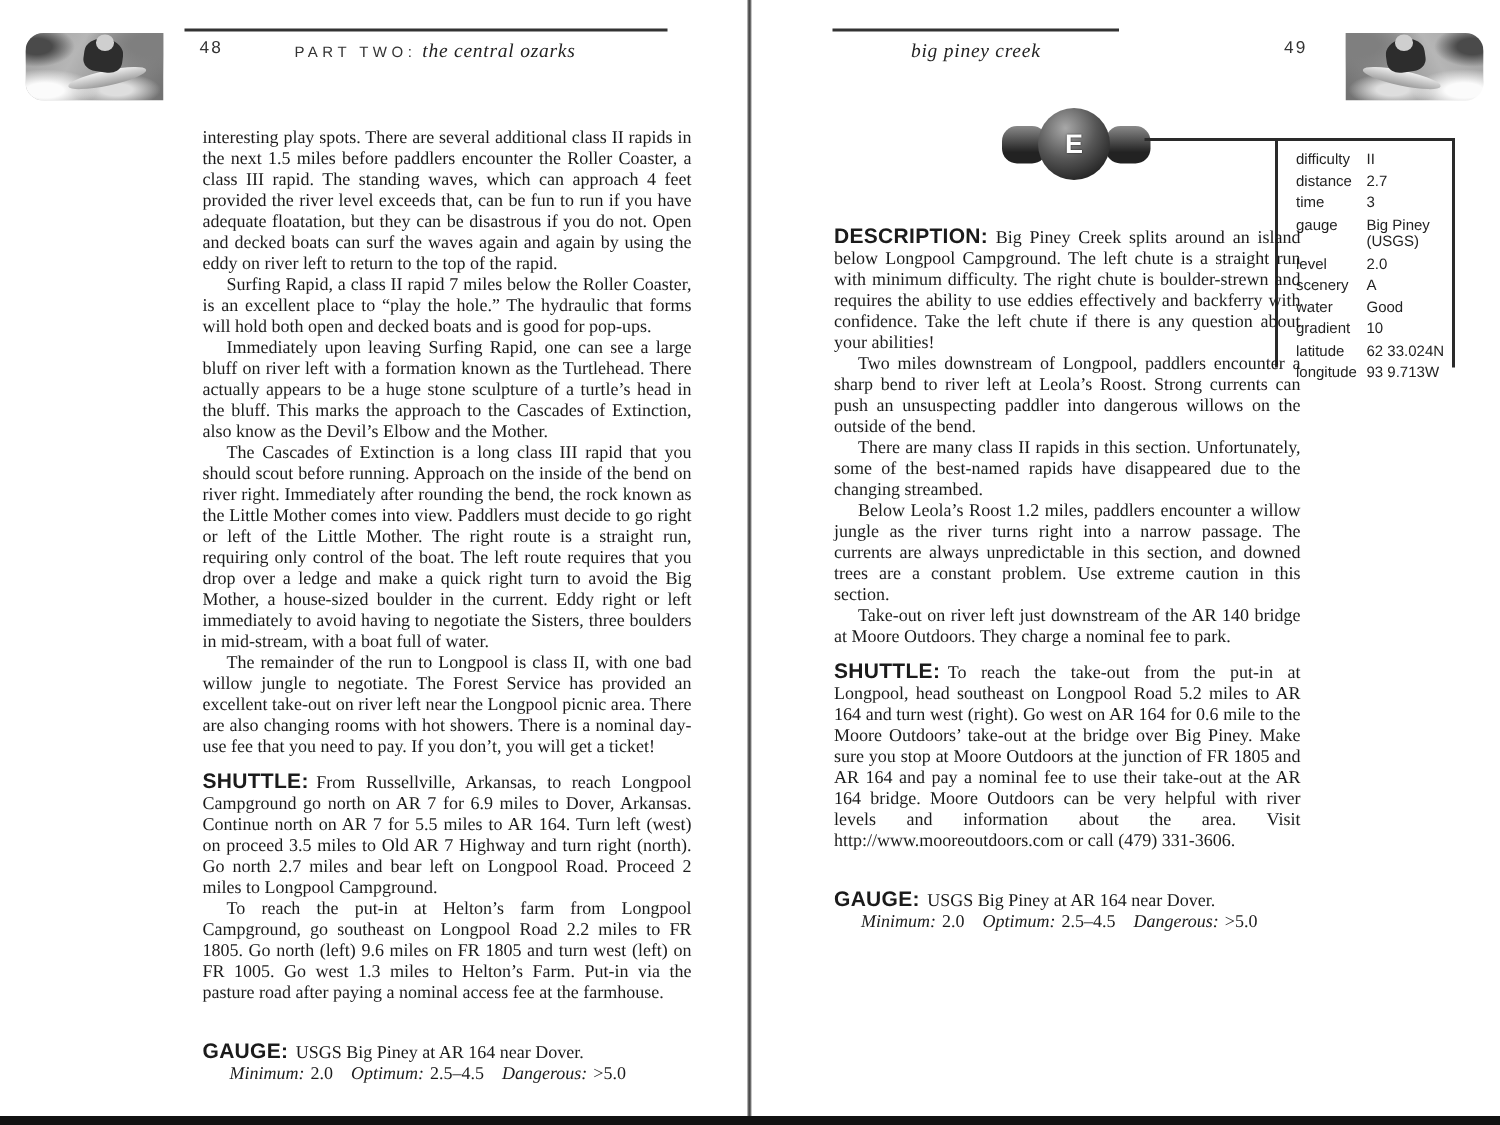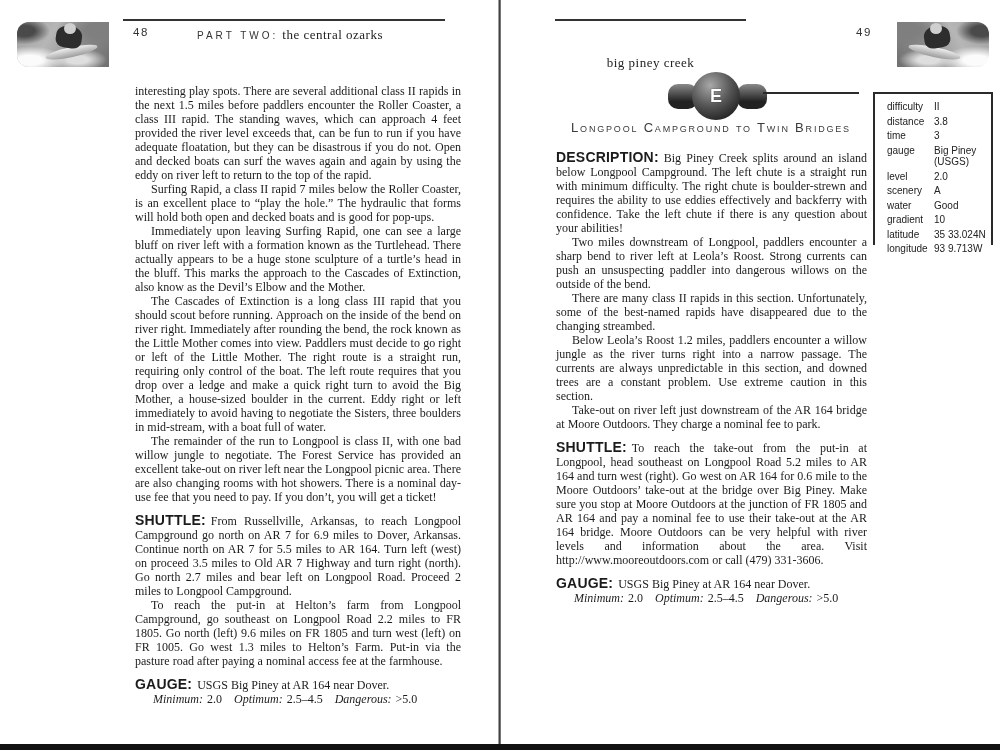--- a/index.html
+++ b/index.html
@@ -15,23 +15,23 @@
   
   .rule{position:absolute;height:2px;background:#333;}
   .rule-left{left:123px;top:19px;width:322px;}
   .rule-right{left:54px;top:19px;width:191px;}
   .pagenum{position:absolute;top:26px;font-family:"Liberation Sans",sans-serif;
            font-size:11.5px;letter-spacing:1.5px;color:#333;}
   .pagenum-left{left:133px;}
   .pagenum-right{left:355px;}
   .running-head{position:absolute;top:25px;text-align:center;white-space:nowrap;}
   .rh-left{left:135px;width:310px;}
-  .rh-right{left:54px;width:191px;margin-top:28px;}
+  .rh-right{left:54px;width:191px;}
   .rh-caps{font-family:"Liberation Sans",sans-serif;font-size:10px;letter-spacing:3px;color:#333;}
-  .rh-italic{font-size:13px;color:#222;letter-spacing:0.5px;text-align:center;}
+  .rh-italic{font-style:italic;font-size:13px;color:#222;letter-spacing:0.5px;text-align:center;}
 
   
   .photo{position:absolute;top:22px;width:92px;height:45px;overflow:hidden;}
   .photo-left{left:17px;border-radius:12px 0 0 12px;}
   .photo-right{left:396px;border-radius:0 12px 12px 0;}
   .photo-art{position:absolute;inset:0;
     background:
       radial-gradient(ellipse 50px 20px at 14% 85%, #fbfbfb 25%, rgba(251,251,251,0) 70%),
       radial-gradient(ellipse 42px 16px at 66% 84%, #dedede 25%, rgba(222,222,222,0) 70%),
       radial-gradient(ellipse 60px 28px at 92% 18%, #7f7f7f 25%, rgba(127,127,127,0) 75%),
@@ -54,38 +54,38 @@
       background:radial-gradient(circle at 38% 28%,#a8a8a8,#565656 45%,#1d1d1d 85%);
       display:flex;align-items:center;justify-content:center;}
   .marker-letter{font-family:"Liberation Sans",sans-serif;font-weight:700;font-size:18px;color:#fff;
                  text-shadow:0 0 1px #000;}
   .marker-rule{position:absolute;left:262px;top:92px;width:96px;height:2px;background:#2a2a2a;}
   .section-title{position:absolute;left:54px;top:120px;width:312px;text-align:center;
       font-family:"Liberation Sans",sans-serif;font-variant:small-caps;font-size:13px;
       letter-spacing:1.8px;color:#3a3a3a;}
 
   
-  .stats-box{position:absolute;left:372px;top:92px;width:120px;height:153px;
+  .stats-box{position:absolute;left:349px;top:92px;width:120px;height:153px;
       border-top:2px solid #2a2a2a;border-left:2px solid #2a2a2a;border-right:2px solid #2a2a2a;
       box-sizing:border-box;padding:7px 2px 0 12px;
       font-family:"Liberation Sans",sans-serif;font-size:10px;color:#222;}
   .srow{display:flex;margin-bottom:3px;line-height:11.5px;}
   .slabel{width:47px;flex:none;}
   .sval{flex:1;}
 
   
   .body-col{position:absolute;font-size:12px;line-height:14px;}
   .body-left{left:135px;top:84px;width:326px;}
   .body-right{left:55px;top:150px;width:311px;}
   .body-col p{margin:0;text-indent:16px;text-align:justify;}
   .body-col p.first{text-indent:0;}
   .label-para{margin-top:9px !important;}
   .blabel{font-family:"Liberation Sans",sans-serif;font-weight:700;font-size:14px;
           letter-spacing:0.2px;margin-right:5px;}
-  .gauge-block{margin-top:9px;}
+  .gauge-block{margin-top:25px;}
   .gauge-line2{text-align:left !important;padding-left:18px;}
   .gauge-line2 i{margin-right:4px;}
   .gv{margin-right:9px;}
 </style>
 </head>
 <body>
 
 <div class="spread">
 
   <div class="page page-left">
@@ -135,30 +135,29 @@
         <div class="ph-helmet"></div>
       </div>
     </div>
 
     <div class="marker-ear ear-l"></div>
     <div class="marker-ear ear-r"></div>
     <div class="marker-sphere">
       <span class="marker-letter">E</span>
     </div>
     <div class="marker-rule"></div>
-    <div class="section-title">Longpool Campground to Twin Bridges</div>
 
     <div class="stats-box">
       <div class="srow">
           <span class="slabel">difficulty</span>
           <span class="sval">II</span>
         </div>
       <div class="srow">
           <span class="slabel">distance</span>
-          <span class="sval">3.8</span>
+          <span class="sval">2.7</span>
         </div>
       <div class="srow">
           <span class="slabel">time</span>
           <span class="sval">3</span>
         </div>
       <div class="srow">
           <span class="slabel">gauge</span>
           <span class="sval">Big Piney (USGS)</span>
         </div>
       <div class="srow">
@@ -172,34 +171,34 @@
       <div class="srow">
           <span class="slabel">water</span>
           <span class="sval">Good</span>
         </div>
       <div class="srow">
           <span class="slabel">gradient</span>
           <span class="sval">10</span>
         </div>
       <div class="srow">
           <span class="slabel">latitude</span>
-          <span class="sval">35 33.024N</span>
+          <span class="sval">62 33.024N</span>
         </div>
       <div class="srow">
           <span class="slabel">longitude</span>
           <span class="sval">93 9.713W</span>
         </div>
     </div>
 
     <div class="body-col body-right">
       <p class="first"><b class="blabel">DESCRIPTION:</b><span>Big Piney Creek splits around an island below Longpool Campground. The left chute is a straight run with minimum difficulty. The right chute is boulder-strewn and requires the ability to use eddies effectively and backferry with confidence. Take the left chute if there is any question about your abilities!</span></p>
       <p>Two miles downstream of Longpool, paddlers encounter a sharp bend to river left at Leola’s Roost. Strong currents can push an unsuspecting paddler into dangerous willows on the outside of the bend.</p>
       <p>There are many class II rapids in this section. Unfortunately, some of the best-named rapids have disappeared due to the changing streambed.</p>
       <p>Below Leola’s Roost 1.2 miles, paddlers encounter a willow jungle as the river turns right into a narrow passage. The currents are always unpredictable in this section, and downed trees are a constant problem. Use extreme caution in this section.</p>
-      <p>Take-out on river left just downstream of the AR 164 bridge at Moore Outdoors. They charge a nominal fee to park.</p>
+      <p>Take-out on river left just downstream of the AR 140 bridge at Moore Outdoors. They charge a nominal fee to park.</p>
       <p class="first label-para"><b class="blabel">SHUTTLE:</b><span>To reach the take-out from the put-in at Longpool, head southeast on Longpool Road 5.2 miles to AR 164 and turn west (right). Go west on AR 164 for 0.6 mile to the Moore Outdoors’ take-out at the bridge over Big Piney. Make sure you stop at Moore Outdoors at the junction of FR 1805 and AR 164 and pay a nominal fee to use their take-out at the AR 164 bridge. Moore Outdoors can be very helpful with river levels and information about the area. Visit http://www.mooreoutdoors.com or call (479) 331-3606.</span></p>
       <div class="gauge-block">
         <p class="first"><b class="blabel">GAUGE:</b><span>USGS Big Piney at AR 164 near Dover.</span></p>
         <p class="first gauge-line2">
           <i>Minimum:</i><span class="gv">2.0</span>
           <i>Optimum:</i><span class="gv">2.5–4.5</span>
           <i>Dangerous:</i><span class="gv">&gt;5.0</span>
         </p>
       </div>
     </div>

